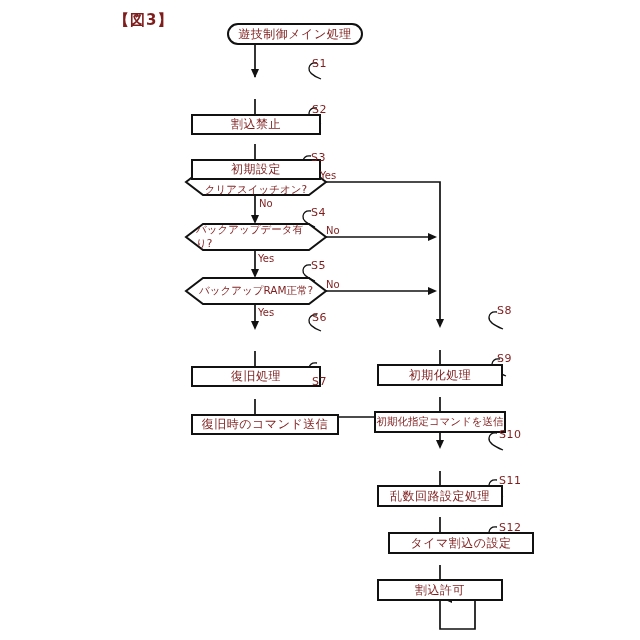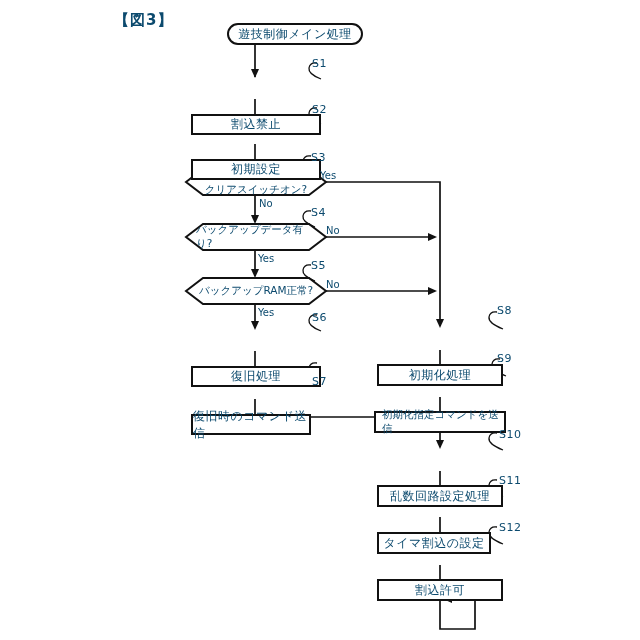--- a/index.html
+++ b/index.html
@@ -1,32 +1,32 @@
 <!DOCTYPE html>
 <html><head>
 <meta charset="utf-8">
 <style>
   html,body{margin:0;padding:0;background:#ffffff;}
   .canvas{
     position:relative;width:640px;height:640px;background:#ffffff;
     font-family:"DejaVu Sans","Liberation Sans",sans-serif;
-    color:#0c4a6e;overflow:hidden;
+    color:#7f1d1d;overflow:hidden;
   }
   .fig-title{position:absolute;font-size:15px;font-weight:bold;letter-spacing:1px;}
   .terminal{
     position:absolute;border:2px solid #111;border-radius:12px;background:#fff;
     display:flex;align-items:center;justify-content:center;
     font-size:12px;letter-spacing:0.5px;box-sizing:border-box;margin-left:36px;
   }
   .box{
     position:absolute;border:2px solid #111;background:#fff;
     display:flex;align-items:center;justify-content:center;
     font-size:12px;letter-spacing:0.5px;box-sizing:border-box;margin-top:36px;
   }
-  .box.small-text{font-size:10.5px;letter-spacing:0;padding-left:6px;}
+  .box.small-text{font-size:10.5px;letter-spacing:0;}
   .hex-text{
     position:absolute;display:flex;align-items:center;justify-content:center;
     font-size:10.5px;letter-spacing:0;
   }
   .step-id{position:absolute;font-size:11px;letter-spacing:0.5px;}
   .branch{position:absolute;font-size:10px;}
   svg{position:absolute;left:0;top:0;}
 </style>
 </head>
 <body>
@@ -99,38 +99,38 @@
 
   <div class="box" style="left:191px;top:78px;width:130px;height:21px;">
     <span>割込禁止</span>
   </div>
   <div class="box" style="left:191px;top:123px;width:130px;height:21px;">
     <span>初期設定</span>
   </div>
   <div class="box" style="left:191px;top:330px;width:130px;height:21px;">
     <span>復旧処理</span>
   </div>
-  <div class="box" style="left:191px;top:378px;width:120px;height:21px;">
+  <div class="box" style="left:191px;top:378px;width:148px;height:21px;">
     <span>復旧時のコマンド送信</span>
   </div>
 
   <div class="hex-text" style="left:196px;top:169px;width:120px;height:42px;">クリアスイッチオン?</div>
   <div class="hex-text" style="left:196px;top:224px;width:120px;height:26px;">バックアップデータ有り?</div>
   <div class="hex-text" style="left:196px;top:278px;width:120px;height:26px;">バックアップRAM正常?</div>
 
   <div class="box" style="left:377px;top:328px;width:126px;height:22px;">
     <span>初期化処理</span>
   </div>
   <div class="box small-text" style="left:374px;top:375px;width:132px;height:22px;">
     <span>初期化指定コマンドを送信</span>
   </div>
   <div class="box" style="left:377px;top:449px;width:126px;height:22px;">
     <span>乱数回路設定処理</span>
   </div>
-  <div class="box" style="left:377px;top:496px;width:114px;height:22px;">
+  <div class="box" style="left:388px;top:496px;width:146px;height:22px;">
     <span>タイマ割込の設定</span>
   </div>
   <div class="box" style="left:377px;top:543px;width:126px;height:22px;">
     <span>割込許可</span>
   </div>
 
   <div class="step-id" style="left:312px;top:57px;">S1</div>
   <div class="step-id" style="left:312px;top:103px;">S2</div>
   <div class="step-id" style="left:311px;top:151px;">S3</div>
   <div class="step-id" style="left:311px;top:206px;">S4</div>

